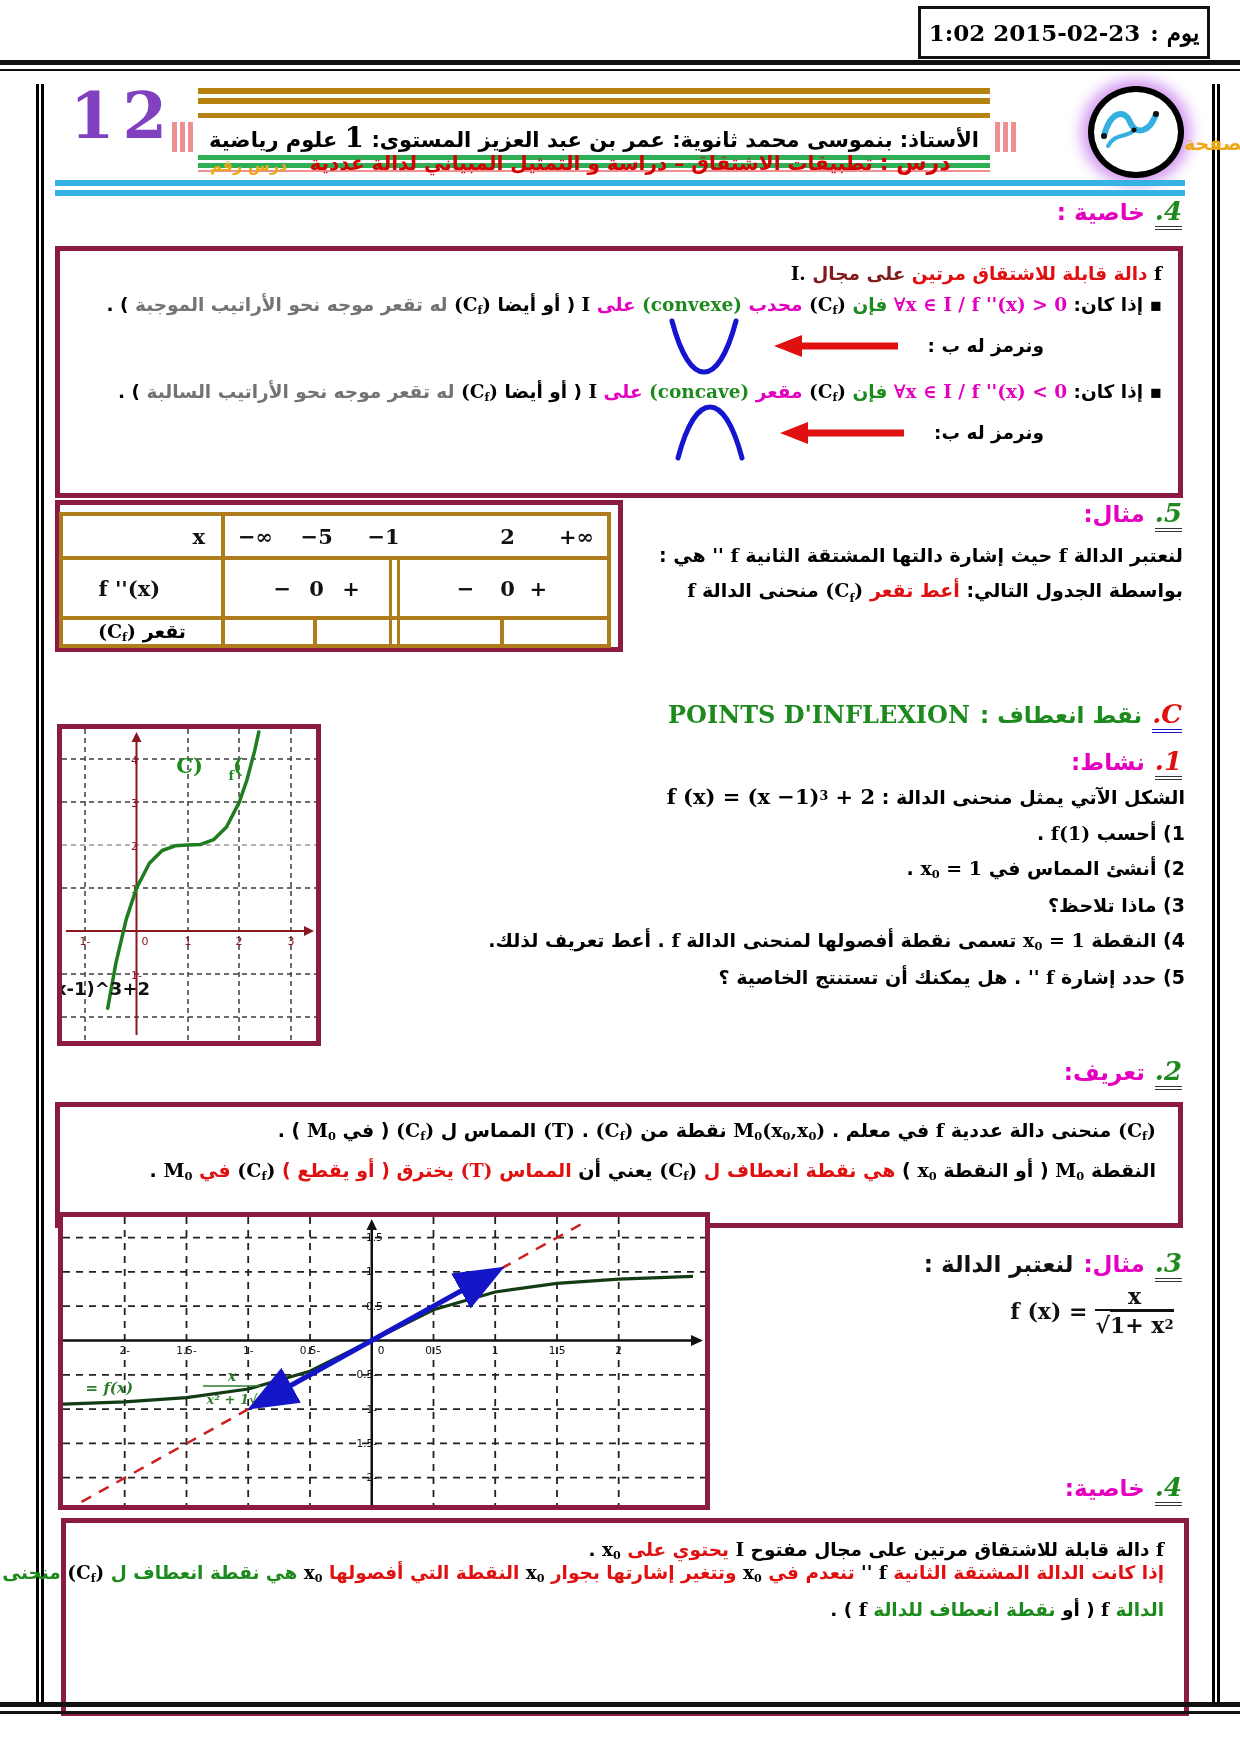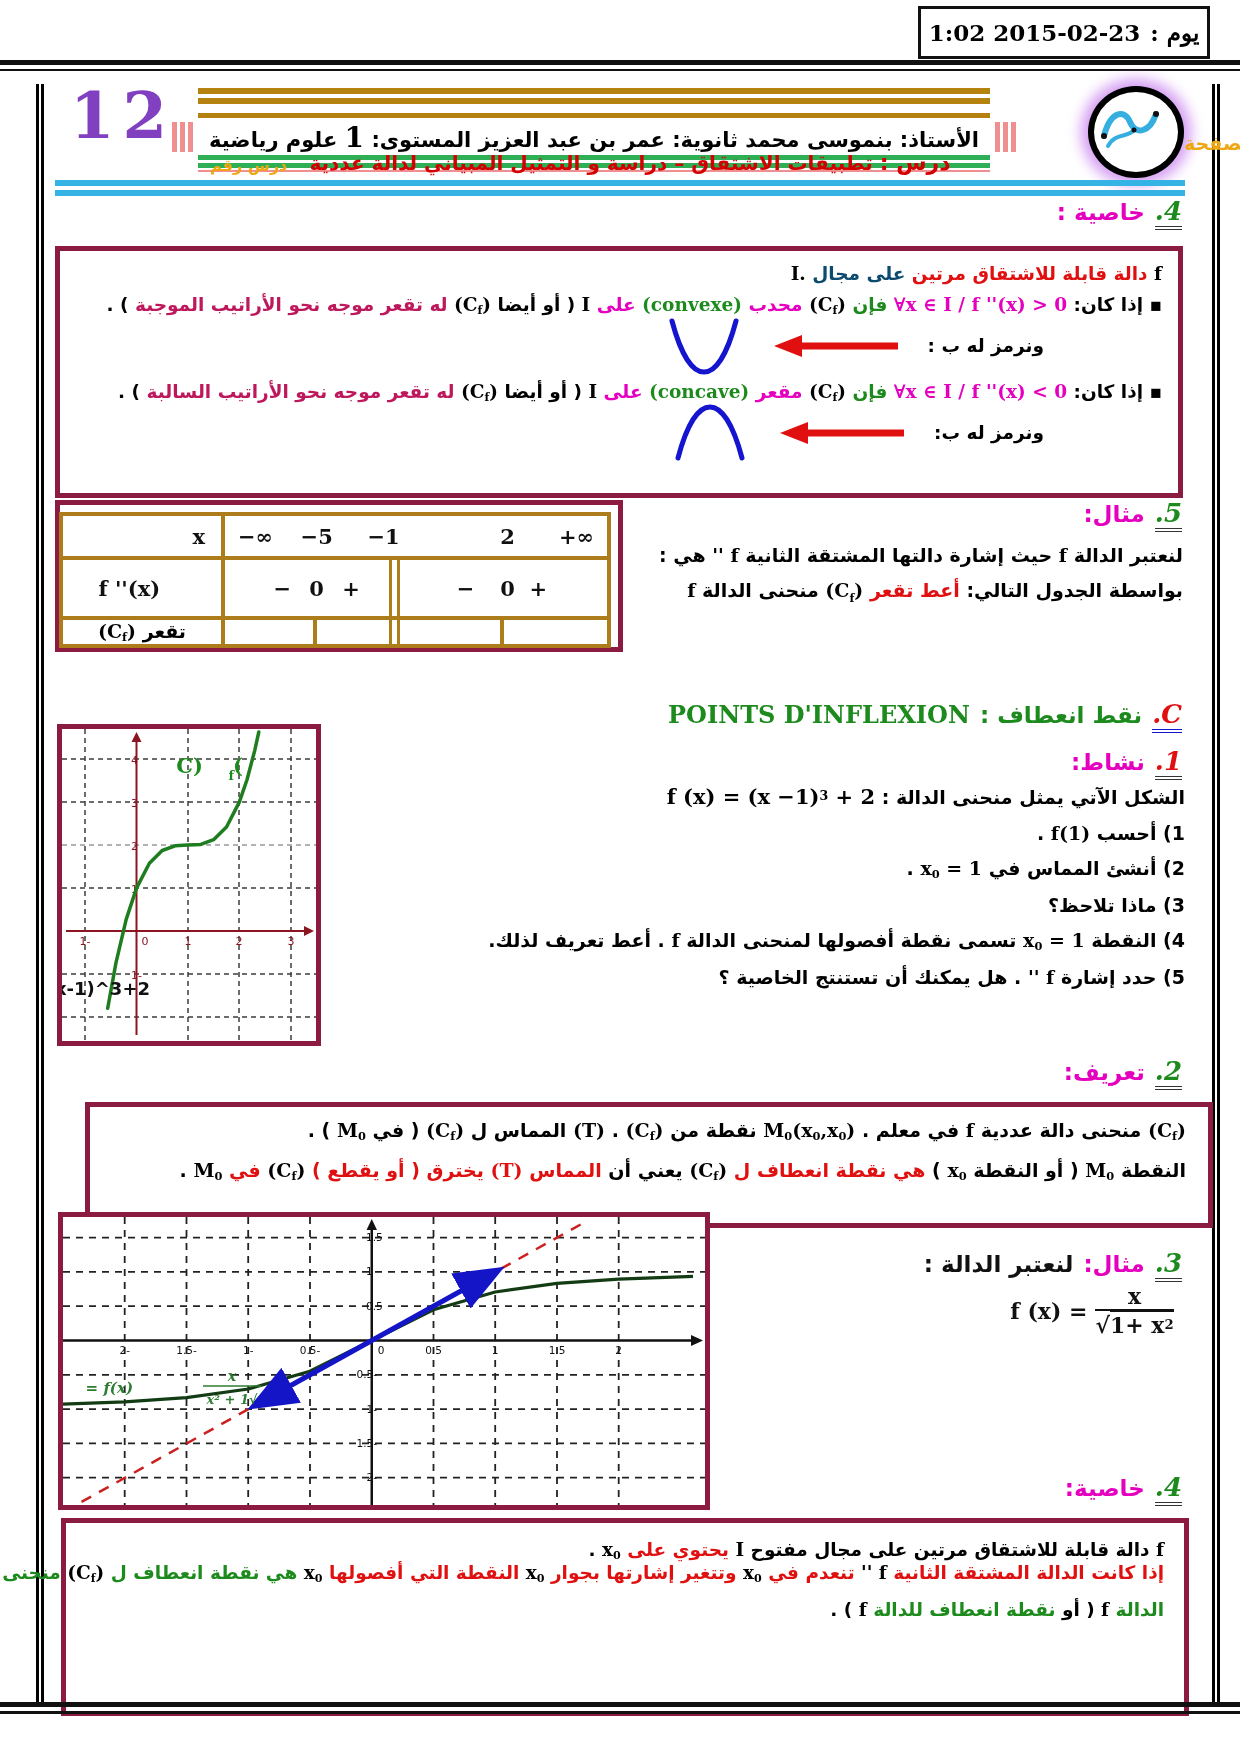--- a/index.html
+++ b/index.html
@@ -3,21 +3,21 @@
 <meta charset="utf-8">
 <style>
   html,body{margin:0;padding:0;}
   body{width:1240px;height:1754px;position:relative;background:#fff;
        font-family:"DejaVu Sans",sans-serif;overflow:hidden;}
   .abs{position:absolute;}
   .ar{direction:rtl;font-weight:bold;}
   .m{direction:ltr;unicode-bidi:isolate;font-family:"DejaVu Serif","Liberation Serif",serif;font-weight:bold;}
   sub{font-size:60%;vertical-align:-22%;}
   sup{font-size:60%;vertical-align:30%;}
-  .red{color:#e01010;} .blue{color:#be185d;} .dkblue{color:#0c4a6e;}
+  .red{color:#e01010;} .blue{color:#737373;} .dkblue{color:#7f1d1d;}
   .grn{color:#1d8a1d;} .mag{color:#e500bf;} .blk{color:#111;}
   
   .date-box{left:918px;top:6px;width:286px;height:47px;border:3px solid #111;
             display:flex;align-items:center;justify-content:center;gap:10px;
             direction:rtl;font-size:23px;font-weight:bold;font-family:"DejaVu Serif",serif;}
   .rule{left:0;width:1240px;background:#111;}
   
   .frame{left:36px;top:84px;width:1168px;height:1618px;
          border-left:8px double #000;border-right:8px double #000;}
   
@@ -63,21 +63,21 @@
   .sep1{position:absolute;top:0;bottom:0;width:4px;background:#ad7d1c;}
   .sepd{position:absolute;top:0;bottom:0;width:5px;
         border-left:3.5px solid #ad7d1c;border-right:3.5px solid #ad7d1c;}
   
   .g1box{left:57px;top:724px;width:264px;height:322px;box-sizing:border-box;}
   .g2box{left:58px;top:1212px;width:652px;height:298px;box-sizing:border-box;}
   
   .activity{left:330px;top:784px;width:855px;direction:rtl;text-align:right;
             font-size:19px;font-weight:bold;}
   .activity .row{margin-bottom:13px;white-space:nowrap;}
-  .defbox{left:55px;top:1102px;width:1128px;height:126px;box-sizing:border-box;padding:12px 22px;margin-left:30px;}
+  .defbox{left:55px;top:1102px;width:1128px;height:126px;box-sizing:border-box;padding:12px 22px;}
   .frac{left:1002px;top:1283px;width:180px;direction:ltr;text-align:center;
         font-family:"DejaVu Serif",serif;font-weight:bold;font-size:22px;color:#111;
         display:flex;align-items:center;justify-content:center;gap:8px;}
   .frac .stack{display:inline-flex;flex-direction:column;align-items:center;}
   .frac .den{border-top:2.5px solid #111;padding-top:1px;}
   .frac .radi{border-top:2px solid #111;}
   .box3{left:61px;top:1518px;width:1128px;height:198px;box-sizing:border-box;padding:12px 20px;}
 </style>
 </head>
 <body>

